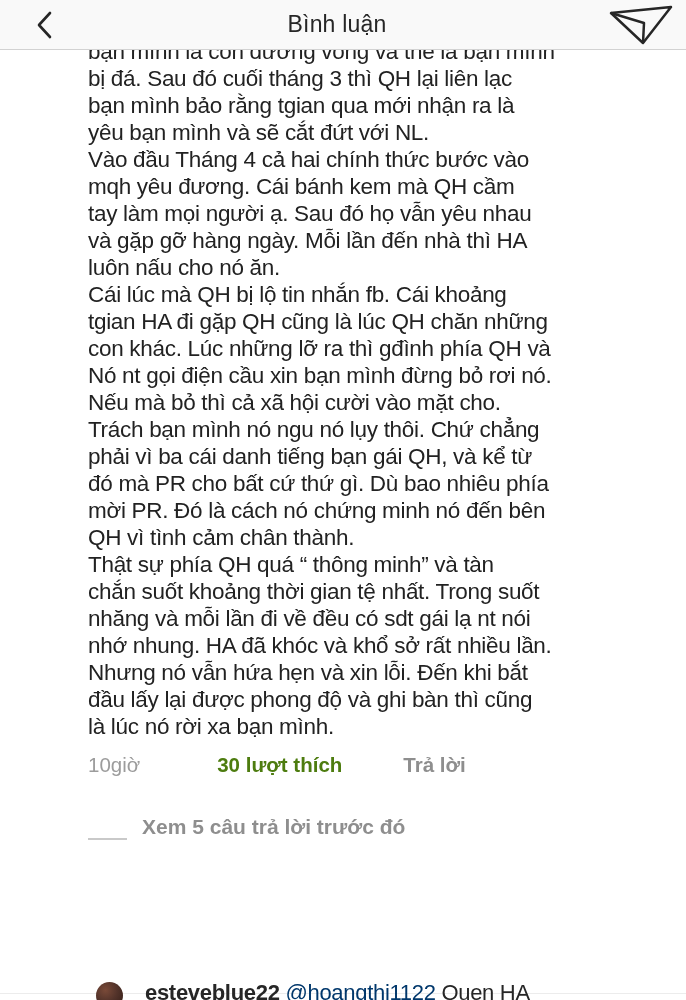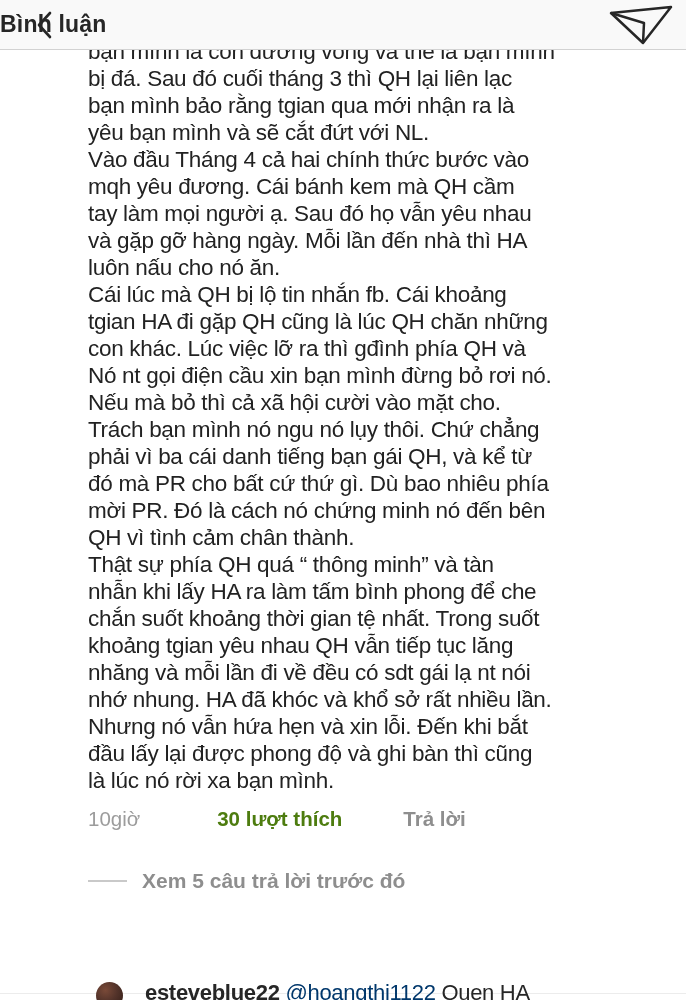--- a/index.html
+++ b/index.html
@@ -7,39 +7,39 @@
     position:relative;width:686px;height:1000px;overflow:hidden;background:#ffffff;
     font-family:"Liberation Sans","DejaVu Sans",sans-serif;color:#222;
   }
   
   .header{
     position:absolute;top:0;left:0;right:0;height:49px;background:#f9f9f9;
     border-bottom:1px solid #d2d2d2;z-index:10;
   }
   .back-btn{position:absolute;left:20px;top:0;width:48px;height:49px;display:flex;align-items:center;justify-content:center;cursor:pointer;}
   .title{
-    position:absolute;left:0;right:12px;top:0;height:49px;line-height:49px;
-    font-size:23px;font-weight:700;color:#262626;letter-spacing:0.2px;
+    position:absolute;left:0;right:12px;top:0;height:49px;line-height:49px;text-align:center;
+    font-size:23px;font-weight:400;color:#262626;letter-spacing:0.2px;
   }
   .share-btn{position:absolute;right:8px;top:2px;width:74px;height:46px;display:flex;align-items:center;justify-content:center;cursor:pointer;}
   
   .comment-body{
     position:absolute;left:88px;top:38px;width:530px;
     font-size:22.5px;line-height:27px;color:#222;letter-spacing:-0.3px;z-index:1;
   }
   .cline{height:27px;white-space:nowrap;}
   .meta-row{
     margin-top:12px;display:flex;align-items:baseline;
     font-size:20.5px;line-height:26px;letter-spacing:0;gap:48px;
   }
   .meta-time{color:#9c9c9c;margin-right:29px;}
   .meta-likes{color:#4d7c0f;font-weight:600;margin-right:13px;cursor:pointer;}
   .meta-reply{color:#8e8e8e;font-weight:600;cursor:pointer;}
   .view-replies{
-    margin-top:35px;display:flex;align-items:center;
+    margin-top:35px;display:flex;align-items:flex-end;
     font-size:21px;color:#8e8e8e;font-weight:600;letter-spacing:0;cursor:pointer;
   }
   .dash{display:inline-block;width:39px;height:2px;background:#c9c9c9;margin-right:15px;}
   
   .bottom-line{position:absolute;left:0;right:0;top:993px;height:1px;background:#ececec;z-index:0;}
   .reply-avatar{
     position:absolute;left:96px;top:982px;width:27px;height:27px;border-radius:50%;
     background:radial-gradient(circle at 35% 30%, #7a4a38 0%, #53332a 45%, #2e1a14 100%);
     z-index:2;cursor:pointer;
   }
@@ -82,32 +82,30 @@
         <div class="cline">bị đá. Sau đó cuối tháng 3 thì QH lại liên lạc</div>
         <div class="cline">bạn mình bảo rằng tgian qua mới nhận ra là</div>
         <div class="cline">yêu bạn mình và sẽ cắt đứt với NL.</div>
         <div class="cline">Vào đầu Tháng 4 cả hai chính thức bước vào</div>
         <div class="cline">mqh yêu đương. Cái bánh kem mà QH cầm</div>
         <div class="cline">tay làm mọi người ạ. Sau đó họ vẫn yêu nhau</div>
         <div class="cline">và gặp gỡ hàng ngày. Mỗi lần đến nhà thì HA</div>
         <div class="cline">luôn nấu cho nó ăn.</div>
         <div class="cline">Cái lúc mà QH bị lộ tin nhắn fb. Cái khoảng</div>
         <div class="cline">tgian HA đi gặp QH cũng là lúc QH chăn những</div>
-        <div class="cline">con khác. Lúc việc lỡ ra thì gđình phía QH và</div>
+        <div class="cline">con khác. Lúc những lỡ ra thì gđình phía QH và</div>
         <div class="cline">Nó nt gọi điện cầu xin bạn mình đừng bỏ rơi nó.</div>
         <div class="cline">Nếu mà bỏ thì cả xã hội cười vào mặt cho.</div>
         <div class="cline">Trách bạn mình nó ngu nó lụy thôi. Chứ chẳng</div>
         <div class="cline">phải vì ba cái danh tiếng bạn gái QH, và kể từ</div>
         <div class="cline">đó mà PR cho bất cứ thứ gì. Dù bao nhiêu phía</div>
         <div class="cline">mời PR. Đó là cách nó chứng minh nó đến bên</div>
         <div class="cline">QH vì tình cảm chân thành.</div>
         <div class="cline">Thật sự phía QH quá “ thông minh” và tàn</div>
-        <div class="cline">nhẫn khi lấy HA ra làm tấm bình phong để che</div>
         <div class="cline">chắn suốt khoảng thời gian tệ nhất. Trong suốt</div>
-        <div class="cline">khoảng tgian yêu nhau QH vẫn tiếp tục lăng</div>
         <div class="cline">nhăng và mỗi lần đi về đều có sdt gái lạ nt nói</div>
         <div class="cline">nhớ nhung. HA đã khóc và khổ sở rất nhiều lần.</div>
         <div class="cline">Nhưng nó vẫn hứa hẹn và xin lỗi. Đến khi bắt</div>
         <div class="cline">đầu lấy lại được phong độ và ghi bàn thì cũng</div>
         <div class="cline">là lúc nó rời xa bạn mình.</div>
       </div>
 
     <div class="meta-row">
       <span class="meta-time">10giờ</span>
       <span class="meta-likes">30 lượt thích</span>

